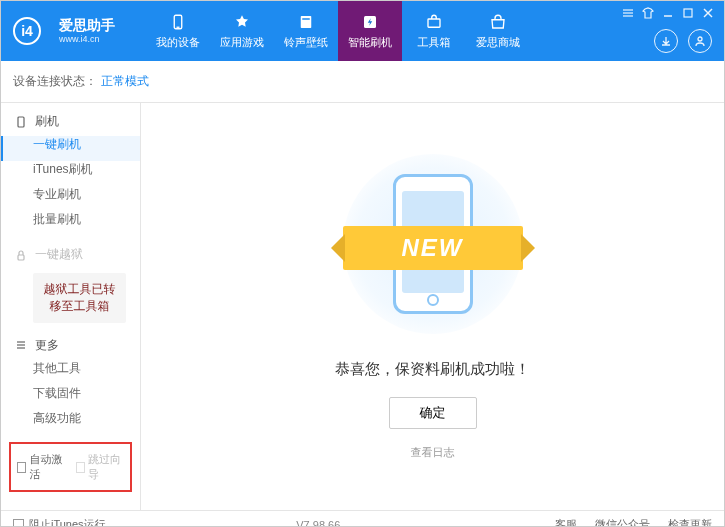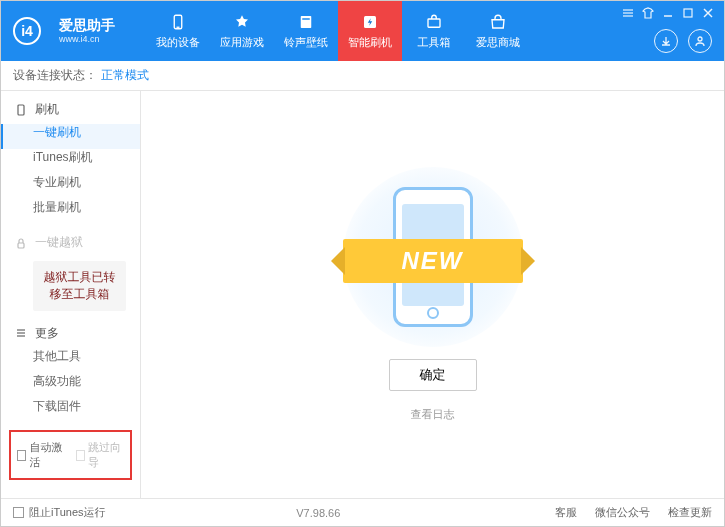--- a/index.html
+++ b/index.html
@@ -7,30 +7,30 @@
 
 
 .header { background: #1e8bf0; height: 60px; display: flex; align-items: center; position: relative; color: #fff; }
 .logo-area { display: flex; align-items: center; padding-left: 12px; width: 145px; gap: 12px; }
 .logo-circle { width: 28px; height: 28px; border: 2px solid #fff; border-radius: 50%; display: flex; align-items: center; justify-content: center; font-weight: bold; font-size: 14px; margin-right: 6px; }
 .logo-text { display: flex; flex-direction: column; }
 .logo-title { font-size: 14px; font-weight: bold; line-height: 1.1; }
 .logo-url { font-size: 9px; opacity: 0.85; }
 .nav { display: flex; height: 100%; flex: 1; }
 .nav-item { width: 64px; display: flex; flex-direction: column; align-items: center; justify-content: center; cursor: pointer; font-size: 11px; gap: 4px; }
-.nav-item.active { background: #ef4444; }
+.nav-item.active { background: #701a75; }
 .nav-icon { width: 18px; height: 18px; display: flex; align-items: center; justify-content: center; }
 .nav-icon svg { width: 18px; height: 18px; }
 .header-right { position: absolute; right: 10px; top: 6px; display: flex; gap: 8px; align-items: center; }
 .win-ctrl { width: 12px; height: 12px; cursor: pointer; display: flex; align-items: center; justify-content: center; opacity: 0.9; }
 .header-circles { position: absolute; right: 12px; bottom: 8px; display: flex; gap: 10px; }
 .circle-btn { width: 24px; height: 24px; border: 1.5px solid #fff; border-radius: 50%; cursor: pointer; display: flex; align-items: center; justify-content: center; opacity: 0.9; }
 
 
-.status-bar { height: 30px; border-bottom: 1px solid #e5e5e5; display: flex; align-items: center; padding: 0 12px; font-size: 12px; color: #666; }
+.status-bar { height: 42px; border-bottom: 1px solid #e5e5e5; display: flex; align-items: center; padding: 0 12px; font-size: 12px; color: #666; }
 .status-val { color: #1e8bf0; margin-left: 4px; }
 
 
 .body { display: flex; height: calc(100% - 60px - 30px - 28px); }
 
 
 .sidebar { width: 140px; border-right: 1px solid #e5e5e5; display: flex; flex-direction: column; }
 .side-section { padding: 10px 14px 6px; color: #555; display: flex; align-items: center; gap: 8px; font-size: 12px; }
 .side-section.locked { color: #bbb; }
 .side-item { padding: 0 14px 8px 32px; color: #666; cursor: pointer; font-size: 12px; }
@@ -205,22 +205,22 @@
 
     <div class="side-section">
       <svg width="12" height="12" viewBox="0 0 12 12" stroke="#666" stroke-width="1.2">
           <line x1="2" y1="3" x2="10" y2="3"></line>
           <line x1="2" y1="6" x2="10" y2="6"></line>
           <line x1="2" y1="9" x2="10" y2="9"></line>
         </svg>
       <span>更多</span>
     </div>
     <div class="side-item">其他工具</div>
+    <div class="side-item">下载固件</div>
     <div class="side-item">高级功能</div>
-    <div class="side-item">下载固件</div>
 
     <div class="side-spacer"></div>
 
     <div class="checkboxes">
       <label class="cb-item">
         <span class="cb-box"></span>
         <span>自动激活</span>
       </label>
       <label class="cb-item disabled">
         <span class="cb-box"></span>
@@ -234,20 +234,21 @@
       
     </div>
   </div>
 
   <div class="main">
     <div class="illus">
       <div class="halo"></div>
       <div class="phone"></div>
       <div class="ribbon">NEW</div>
     </div>
+    <div class="msg">恭喜您，保资料刷机成功啦！</div>
     <button class="ok-btn">确定</button>
     <div class="log-link">查看日志</div>
   </div>
 </div>
 
 <div class="footer">
   <label class="footer-left">
     <span class="cb-box"></span>
     <span>阻止iTunes运行</span>
   </label>

